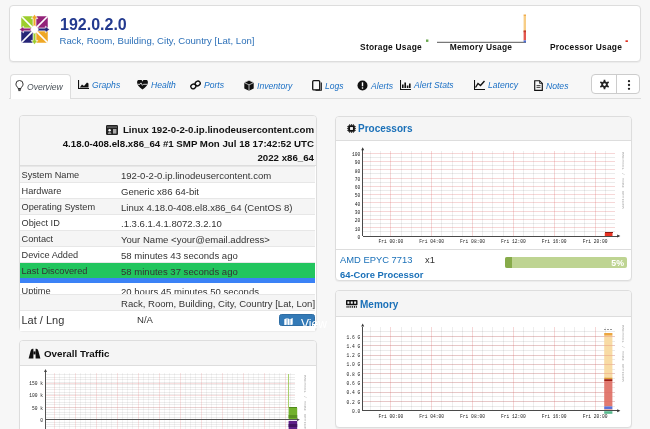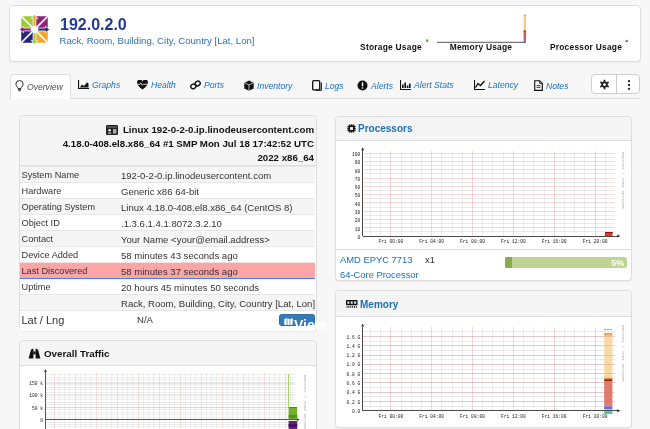--- a/index.html
+++ b/index.html
@@ -142,25 +142,25 @@
         <span class="abs" style="left:101px; top:2.5px; font-size:9.55px; color:#333; white-space:nowrap;">.1.3.6.1.4.1.8072.3.2.10</span>
       </div>
       <div class="abs" style="left:0; top:64px; width:295px; height:16px; background:#f5f5f5; border-top:1px solid #e7e7e7;">
         <span class="abs" style="left:1.5px; top:2.5px; font-size:9.2px; color:#333; white-space:nowrap;">Contact</span>
         <span class="abs" style="left:101px; top:2.5px; font-size:9.55px; color:#333; white-space:nowrap;">Your Name &lt;your@email.address&gt;</span>
       </div>
       <div class="abs" style="left:0; top:80px; width:295px; height:16px; background:#fff; border-top:1px solid #e7e7e7;">
         <span class="abs" style="left:1.5px; top:2.5px; font-size:9.2px; color:#333; white-space:nowrap;">Device Added</span>
         <span class="abs" style="left:101px; top:2.5px; font-size:9.55px; color:#333; white-space:nowrap;">58 minutes 43 seconds ago</span>
       </div>
-      <div class="abs" style="left:0; top:96px; width:295px; height:16px; background:#fca5a5; border-top:1px solid #e7e7e7;">
+      <div class="abs" style="left:0; top:96px; width:295px; height:16px; background:#22c55e; border-top:1px solid #e7e7e7;">
         <span class="abs" style="left:1.5px; top:2.5px; font-size:9.2px; color:#333; white-space:nowrap;">Last Discovered</span>
         <span class="abs" style="left:101px; top:2.5px; font-size:9.55px; color:#333; white-space:nowrap;">58 minutes 37 seconds ago</span>
       </div>
-      <div class="abs" style="left:0; top:112px; width:295px; height:16px; background:#fff; border-top:1px solid #3b82f6;">
+      <div class="abs" style="left:0; top:112px; width:295px; height:16px; background:#fff; border-top:5px solid #3b82f6;">
         <span class="abs" style="left:1.5px; top:2.5px; font-size:9.2px; color:#333; white-space:nowrap;">Uptime</span>
         <span class="abs" style="left:101px; top:2.5px; font-size:9.55px; color:#333; white-space:nowrap;">20 hours 45 minutes 50 seconds</span>
       </div>
       <div class="abs" style="left:0; top:128px; width:295px; height:16px; background:#f5f5f5; border-top:1px solid #e7e7e7;">
         <span class="abs" style="left:1.5px; top:17px; font-size:10px; color:#333; white-space:nowrap;padding-left:6px;">Location</span>
         <span class="abs" style="left:101px; top:2.5px; font-size:9.55px; color:#333; white-space:nowrap;">Rack, Room, Building, City, Country [Lat, Lon]</span>
       </div>
       <div class="abs" style="left:0; top:144px; width:295px; height:21px; background:#fff; border-top:1px solid #e7e7e7;">
         <span class="abs" style="left:1.5px; top:2.5px; font-size:11px; color:#333; white-space:nowrap;">Lat / Lng</span>
         <span class="abs" style="left:101px; top:2.5px; font-size:9.55px; color:#333; white-space:nowrap;padding-left:16px;">N/A</span>
@@ -270,21 +270,21 @@
   <div class="phead" style="height:24px;"></div>
   <svg class="abs" style="left:11px; top:7px;" width="9" height="9" viewBox="0 0 10 10">
     <path d="M3 0.2 v1.6 M5 0.2 v1.6 M7 0.2 v1.6 M3 8.2 v1.6 M5 8.2 v1.6 M7 8.2 v1.6 M0.2 3 h1.6 M0.2 5 h1.6 M0.2 7 h1.6 M8.2 3 h1.6 M8.2 5 h1.6 M8.2 7 h1.6" stroke="#111" stroke-width="1"></path>
     <rect x="1.3" y="1.3" width="7.4" height="7.4" rx="1" fill="#111"></rect>
     <rect x="3.4" y="3.4" width="3.2" height="3.2" fill="#f5f5f5"></rect>
   </svg>
   <div class="abs" style="left:22px; top:6px; font-size:10px; font-weight:bold; color:#1a70b8;">Processors</div>
   <div class="abs" style="left:0; top:132px; right:0; bottom:0; border-top:1px solid #ddd;">
     <div class="abs" style="left:4px; top:4px; font-size:9.4px; color:#1a70b8;">AMD EPYC 7713</div>
     <div class="abs" style="left:89px; top:4px; font-size:9.4px; color:#333;">x1</div>
-    <div class="abs" style="left:4px; top:19px; font-size:9.4px; color:#1a70b8;">64-Core Processor</div>
+    <div class="abs" style="left:4px; top:19px; font-size:9.4px; color:#1a70b8;font-weight:bold;">64-Core Processor</div>
     <div class="abs" style="left:169px; top:7px; width:122px; height:10.5px; background:#bed492; border-radius:2px; overflow:hidden;">
       <div class="abs" style="left:0; top:0; width:7px; height:100%; background:#87ab4a;"></div>
       <div class="abs" style="right:3px; top:0.5px; font-size:8.8px; font-weight:bold; color:#fff;">5%</div>
     </div>
   </div>
 </div>
 <svg class="abs" style="left:336px; top:140px;" width="294" height="108" viewBox="0 0 294 108" id="cpusvg">
     <line x1="26.7" y1="17.5" x2="279.2" y2="17.5" stroke="rgba(0,0,0,0.08)" stroke-width="1" shape-rendering="crispEdges"></line>
     <line x1="26.7" y1="25.5" x2="279.2" y2="25.5" stroke="rgba(0,0,0,0.08)" stroke-width="1" shape-rendering="crispEdges"></line>
     <line x1="26.7" y1="33.5" x2="279.2" y2="33.5" stroke="rgba(0,0,0,0.08)" stroke-width="1" shape-rendering="crispEdges"></line>
@@ -445,14 +445,14 @@
     <path d="M25.2 10.5 L28.2 10.5 L26.7 7.5 Z" fill="#333"></path>
     <path d="M281.2 93.3 L281.2 96.3 L284.4 94.8 Z" fill="#333"></path>
     <text transform="translate(285.5,9) rotate(90)" font-size="4.3" fill="#b5b5b5" font-family="Liberation Mono">RRDTOOL / TOBI OETIKER</text>
   </svg>
 
 <div class="abs" style="left:279px; top:314px; width:36px; height:12px; background:#337ab7; border:1px solid #2e6da4; border-radius:2.5px; z-index:5;">
   <svg class="abs" style="left:4px; top:2.5px;" width="9" height="7.5" viewBox="0 0 9 8">
     <path d="M0 1.2 L3 0 V6.8 L0 8 Z M3 0 L6 1.2 V8 L3 6.8 Z M6 1.2 L9 0 V6.8 L6 8 Z" fill="#fff"></path>
     <path d="M3 0 V6.8 M6 1.2 V8" stroke="#337ab7" stroke-width="0.7"></path>
   </svg>
-  <span class="abs" style="left:14px; top:1.5px; font-size:14px; font-weight:bold; color:#fff;">View</span>
+  <span class="abs" style="left:21px; top:1.5px; font-size:12px; font-weight:normal; color:#fff;">View</span>
 </div>
 
 </body></html>

